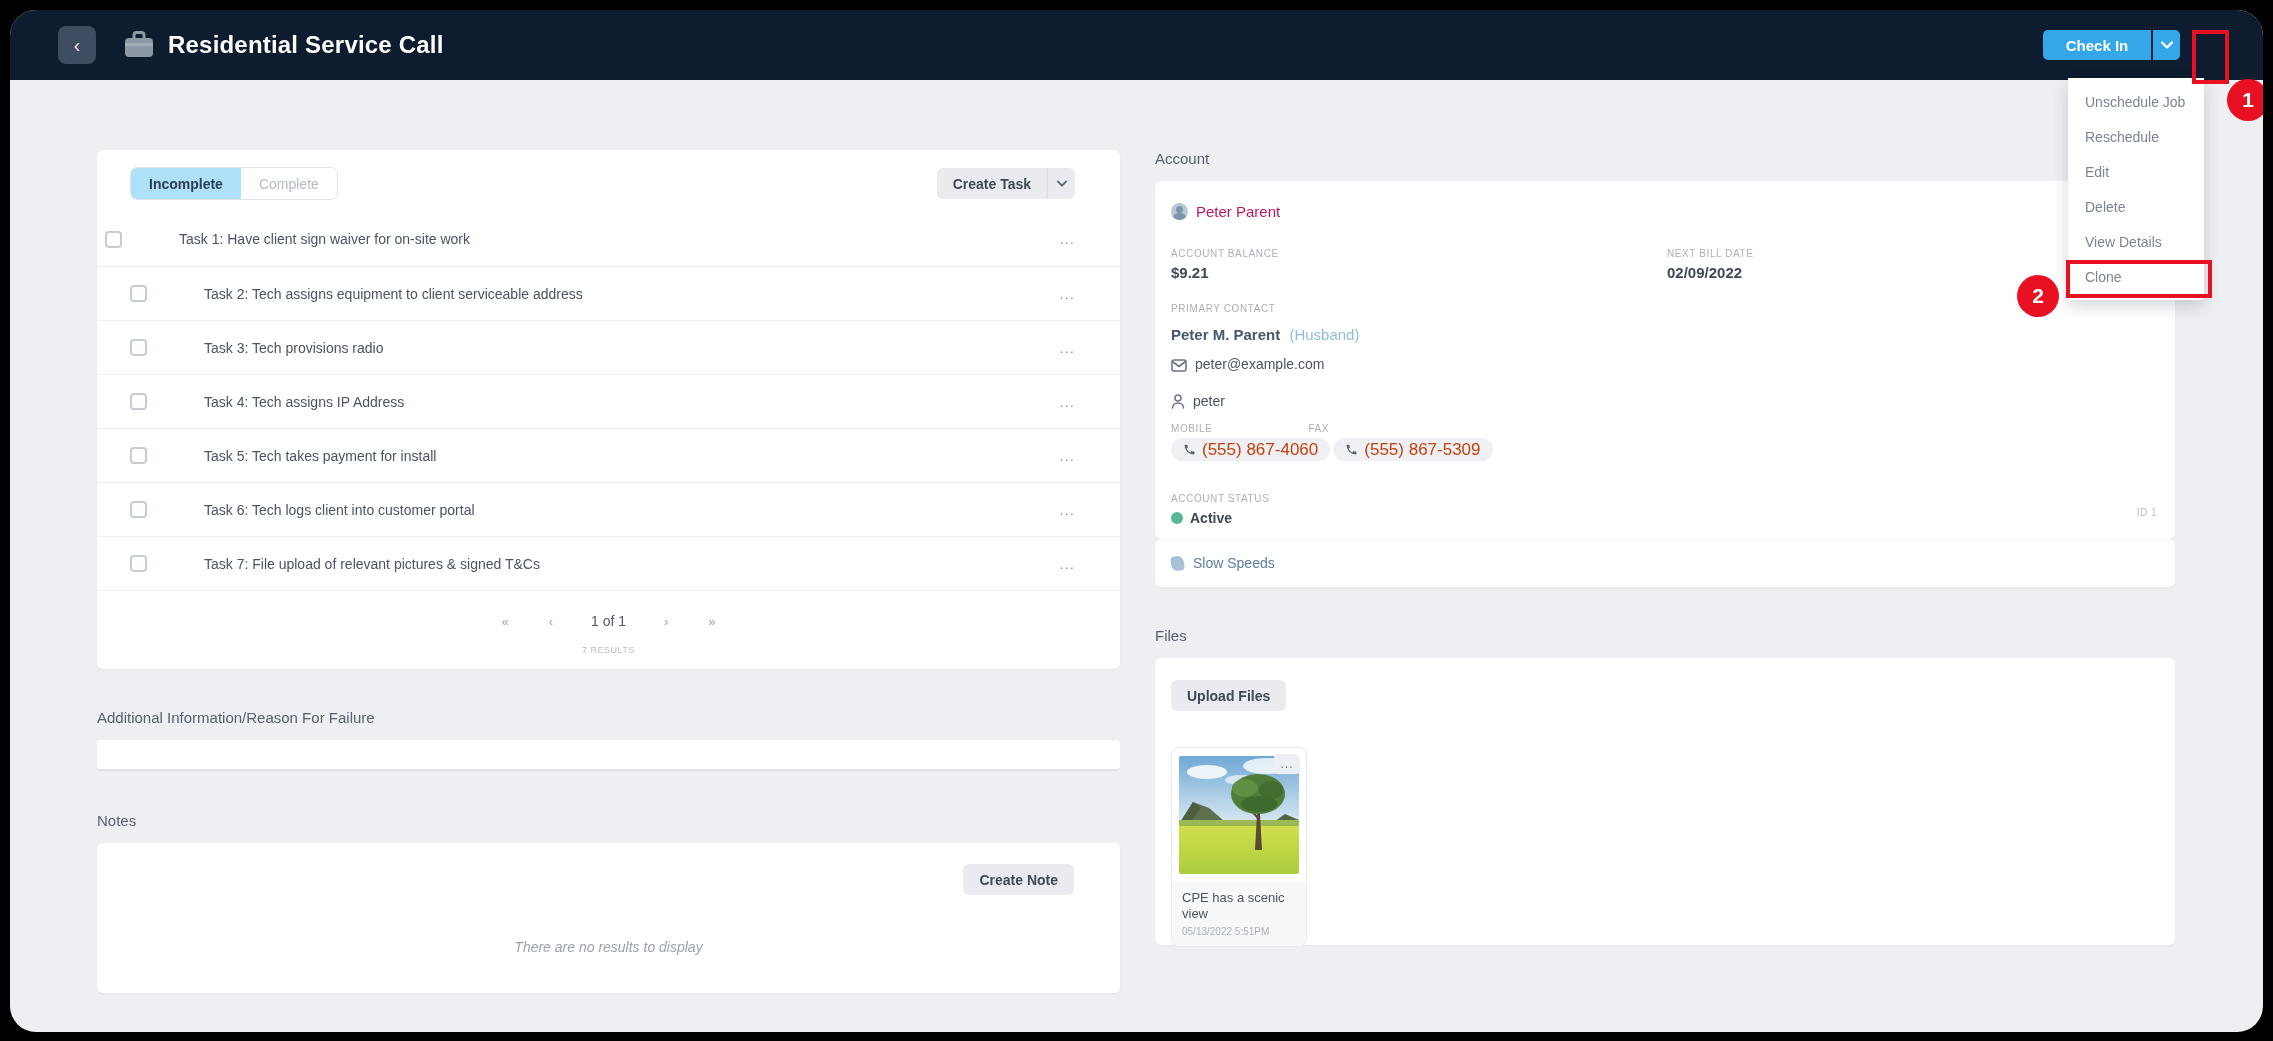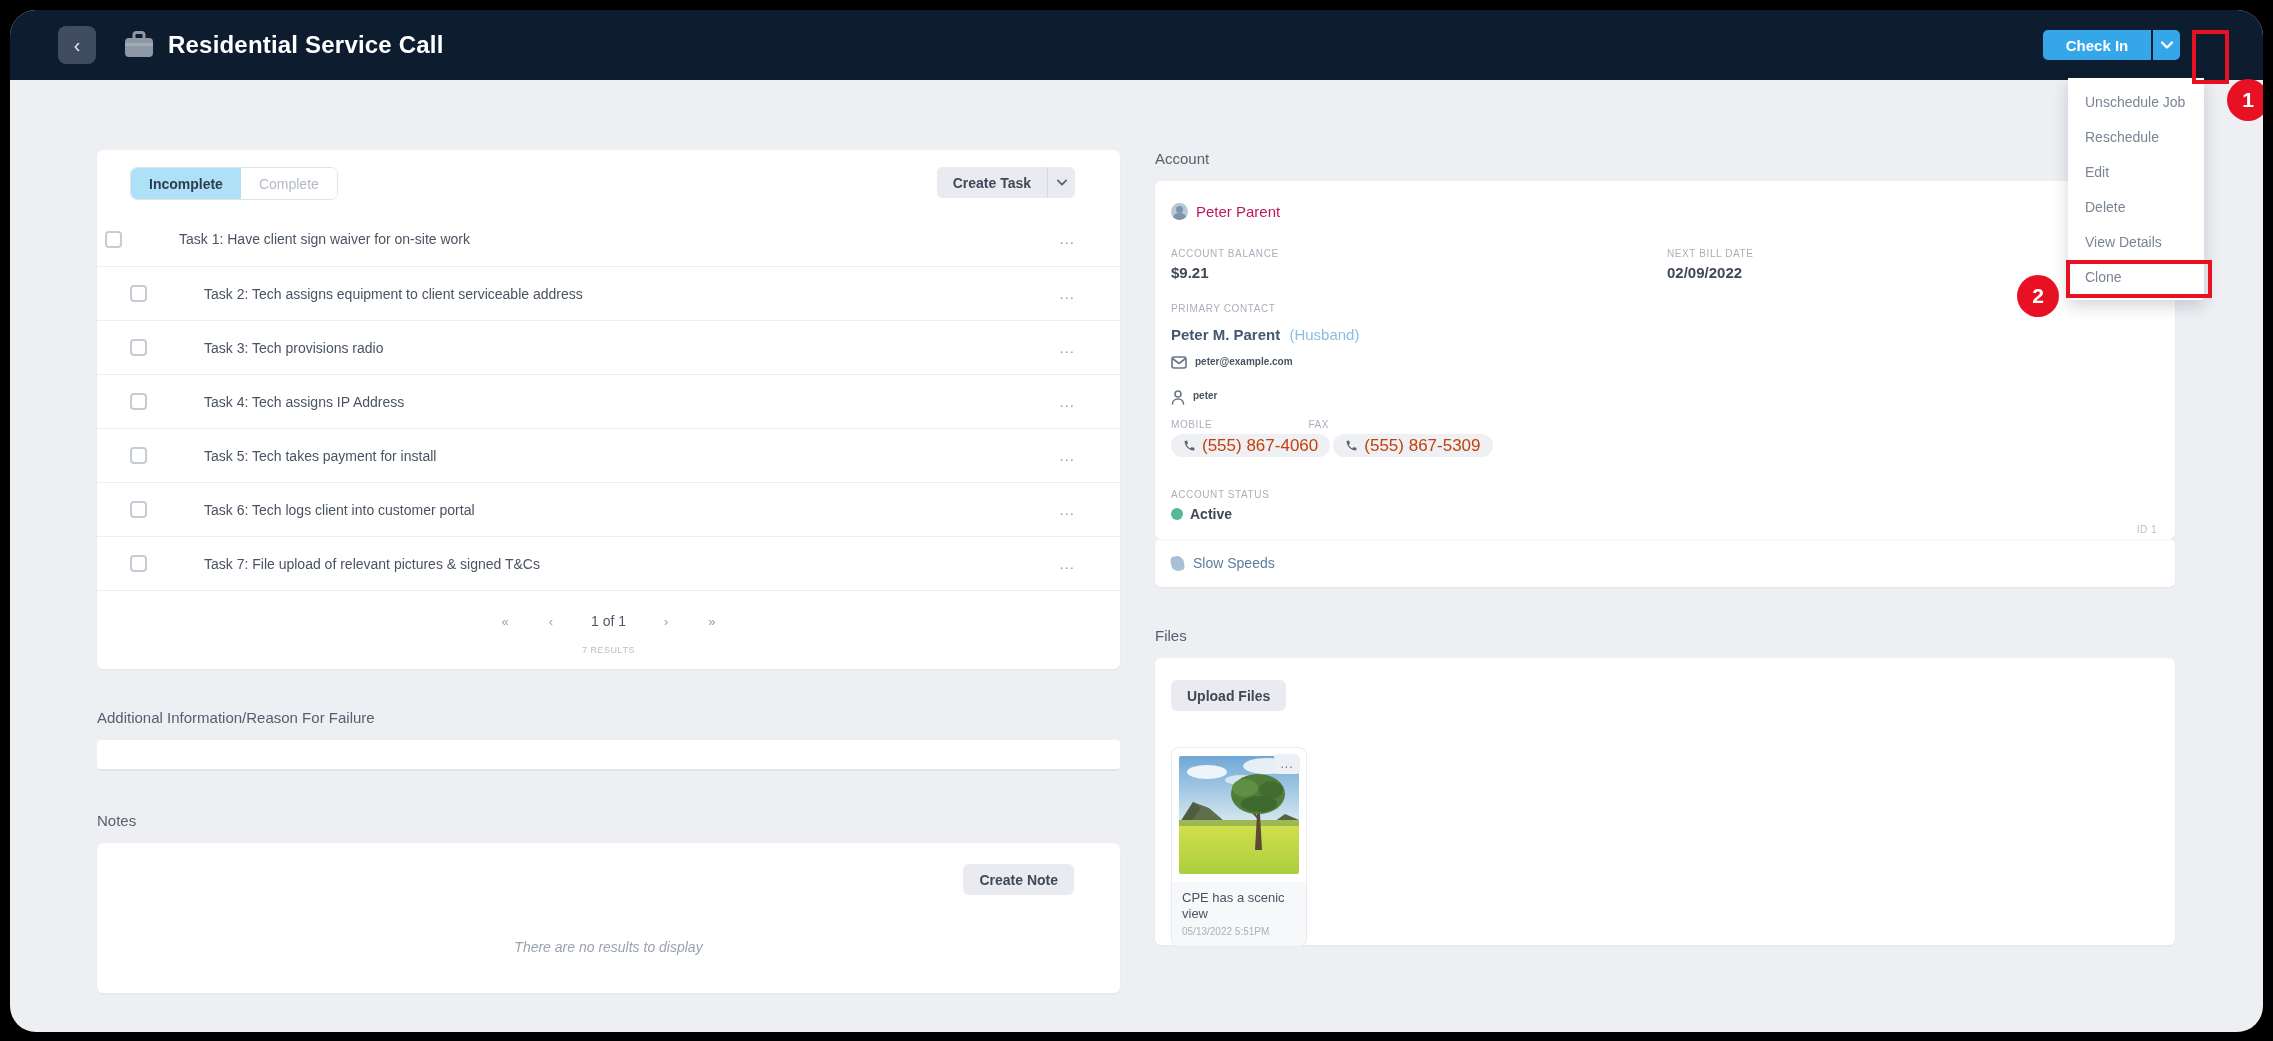--- a/index.html
+++ b/index.html
@@ -64,21 +64,21 @@
 
   
   .main { display:flex; padding:70px 0 0 87px; }
   .col-left  { width:1023px; }
   .col-right { width:1020px; margin-left:35px; }
   .section-label { color:#565f6d; font-size:15px; margin-bottom:14px; }
   .card { background:#fff; border-radius:6px; box-shadow:0 1px 2px rgba(40,50,70,.05); }
 
   
   .tasks-card { padding:0; }
-  .tasks-head { display:flex; align-items:flex-start; padding:17px 45px 12px 33px; }
+  .tasks-head { display:flex; align-items:center; padding:17px 45px 12px 33px; }
   .toggle-group { display:flex; border:1px solid #dfe3e8; border-radius:7px; overflow:hidden; }
   .toggle {
     height:31px; padding:0 18px; display:flex; align-items:center;
     font-size:14px; cursor:pointer; background:#fff; color:#b4bbc4;
   }
   .toggle.active { background:#aee0f7; color:#2e3e52; font-weight:bold; }
   .tasks-head-spacer { flex:1; }
   .gray-split { display:flex; align-items:stretch; border-radius:6px; overflow:hidden; background:#e9ebf0; }
   .gray-btn {
     background:#e9ebf0; color:#3f4855; font-size:14px; font-weight:bold;
@@ -130,34 +130,34 @@
   .avatar::before { content:""; position:absolute; left:5px; top:3px; width:7px; height:7px; border-radius:50%; background:#7d94ab; }
   .avatar::after  { content:""; position:absolute; left:2px; top:10px; width:13px; height:9px; border-radius:50% 50% 0 0; background:#7d94ab; }
   .field-cols { display:flex; margin-top:28px; }
   .field-col1 { width:496px; }
   .mini-label { color:#a9b0ba; font-size:10px; letter-spacing:.6px; }
   .field-value { color:#3f4855; font-size:15px; font-weight:bold; margin-top:5px; }
   .primary-label { margin-top:22px; }
   .contact-name { margin-top:12px; font-size:15px; }
   .contact-name .cname { color:#44576e; font-weight:bold; }
   .contact-name .crel  { color:#8fbcdc; margin-left:5px; }
-  .icon-row { display:flex; align-items:flex-start; gap:8px; margin-top:13px; color:#4a5362; font-size:10px;font-weight:bold; }
+  .icon-row { display:flex; align-items:flex-end; gap:8px; margin-top:13px; color:#4a5362; font-size:14px; }
   .icon-row + .icon-row { margin-top:21px; }
   .phone-labels { display:flex; margin-top:14px; }
   .phone-labels .lab2 { margin-left:96px; }
   .pill-row { display:flex; gap:3px; margin-top:4px; }
   .pill {
     display:flex; align-items:center; gap:6px; background:#eef0f4;
     border-radius:12px; height:23px; padding:0 12px; color:#c2410c; font-size:17px;
   }
   .status-label { margin-top:32px; }
   .status-row { display:flex; align-items:center; gap:7px; margin-top:6px; }
   .status-dot { width:12px; height:12px; border-radius:50%; background:#57b894; }
   .status-text { color:#3f4855; font-size:14px; font-weight:bold; }
-  .acct-id { position:absolute; right:18px; bottom:4px; color:#b8bec8; font-size:10px; letter-spacing:.5px; }
+  .acct-id { position:absolute; right:18px; bottom:21px; color:#b8bec8; font-size:10px; letter-spacing:.5px; }
 
   
   .ticket-label { margin-top:40px; }
   .ticket-card { height:48px; display:flex; align-items:center; padding:0 16px; gap:9px; }
   .ticket-icon { width:13px; height:15px; border-radius:4px 7px 4px 7px; background:#a9c1d6; transform:rotate(-8deg); }
   .ticket-name { color:#5b7d9d; font-size:14px; cursor:pointer; }
 
   
   .files-label { margin-top:40px; }
   .files-card { height:287px; padding:22px 16px; }

